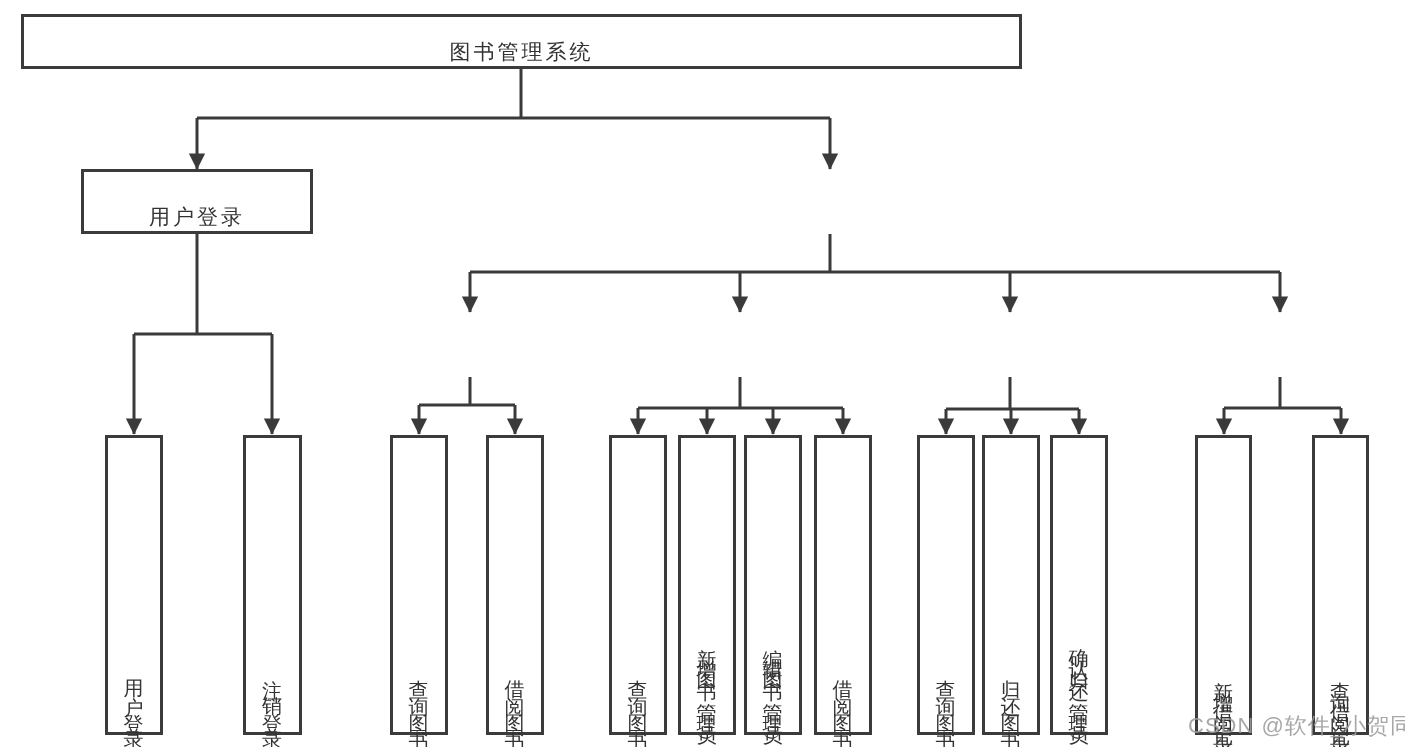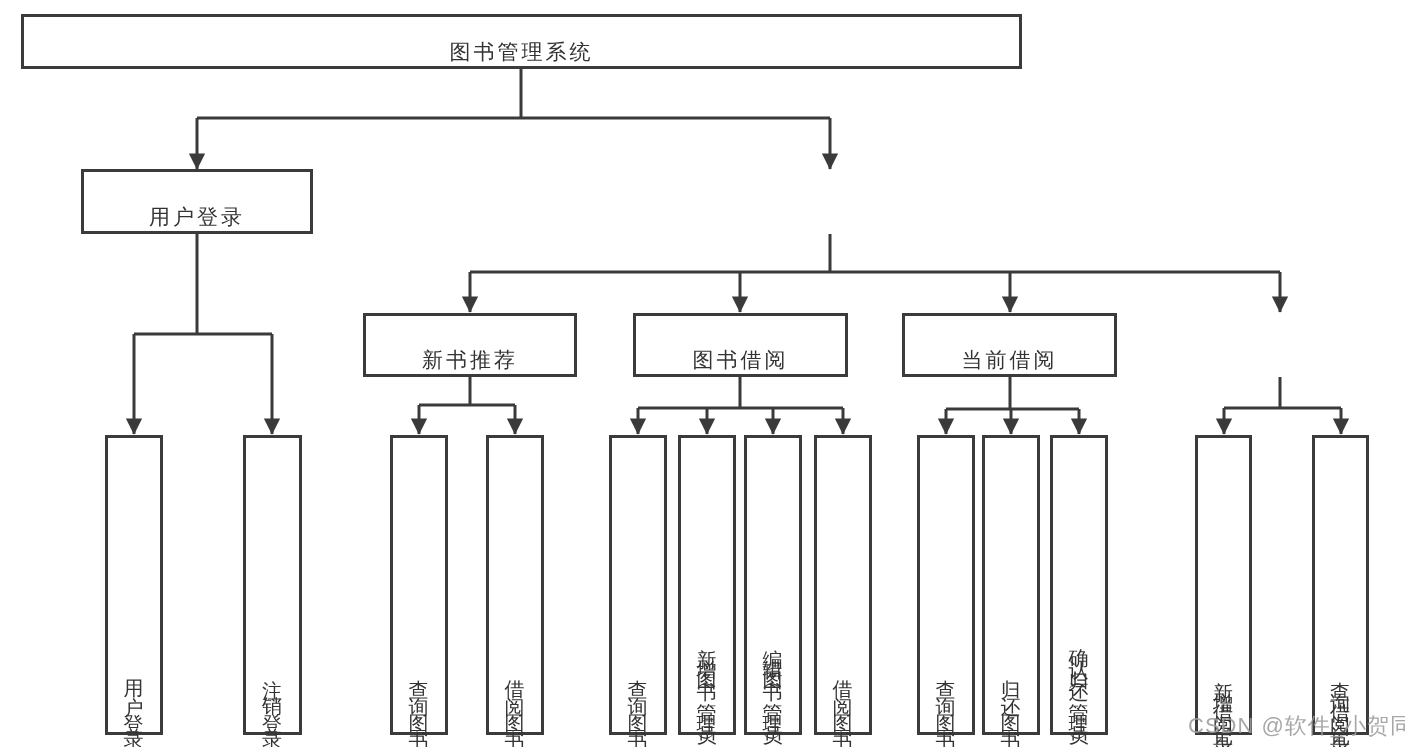--- a/index.html
+++ b/index.html
@@ -77,29 +77,20 @@
   </svg>
 
   <div class="box hbox" style="left:21px;top:14px;width:1001px;height:55px;">
     <span>图书管理系统</span>
   </div>
 
   <div class="box hbox" style="left:81px;top:169px;width:232px;height:65px;">
     <span>用户登录</span>
   </div>
 
-  <div class="box hbox" style="left:363px;top:313px;width:214px;height:64px;">
-    <span>新书推荐</span>
-  </div>
-  <div class="box hbox" style="left:633px;top:313px;width:215px;height:64px;">
-    <span>图书借阅</span>
-  </div>
-  <div class="box hbox" style="left:902px;top:313px;width:215px;height:64px;">
-    <span>当前借阅</span>
-  </div>
 
   <div class="box vbox" style="left:105px;top:435px;width:58px;height:300px;">
     <span>用户登录</span>
   </div>
   <div class="box vbox" style="left:243px;top:435px;width:59px;height:300px;">
     <span>注销登录</span>
   </div>
 
   <div class="box vbox" style="left:390px;top:435px;width:58px;height:300px;">
     <span>查询图书</span>

